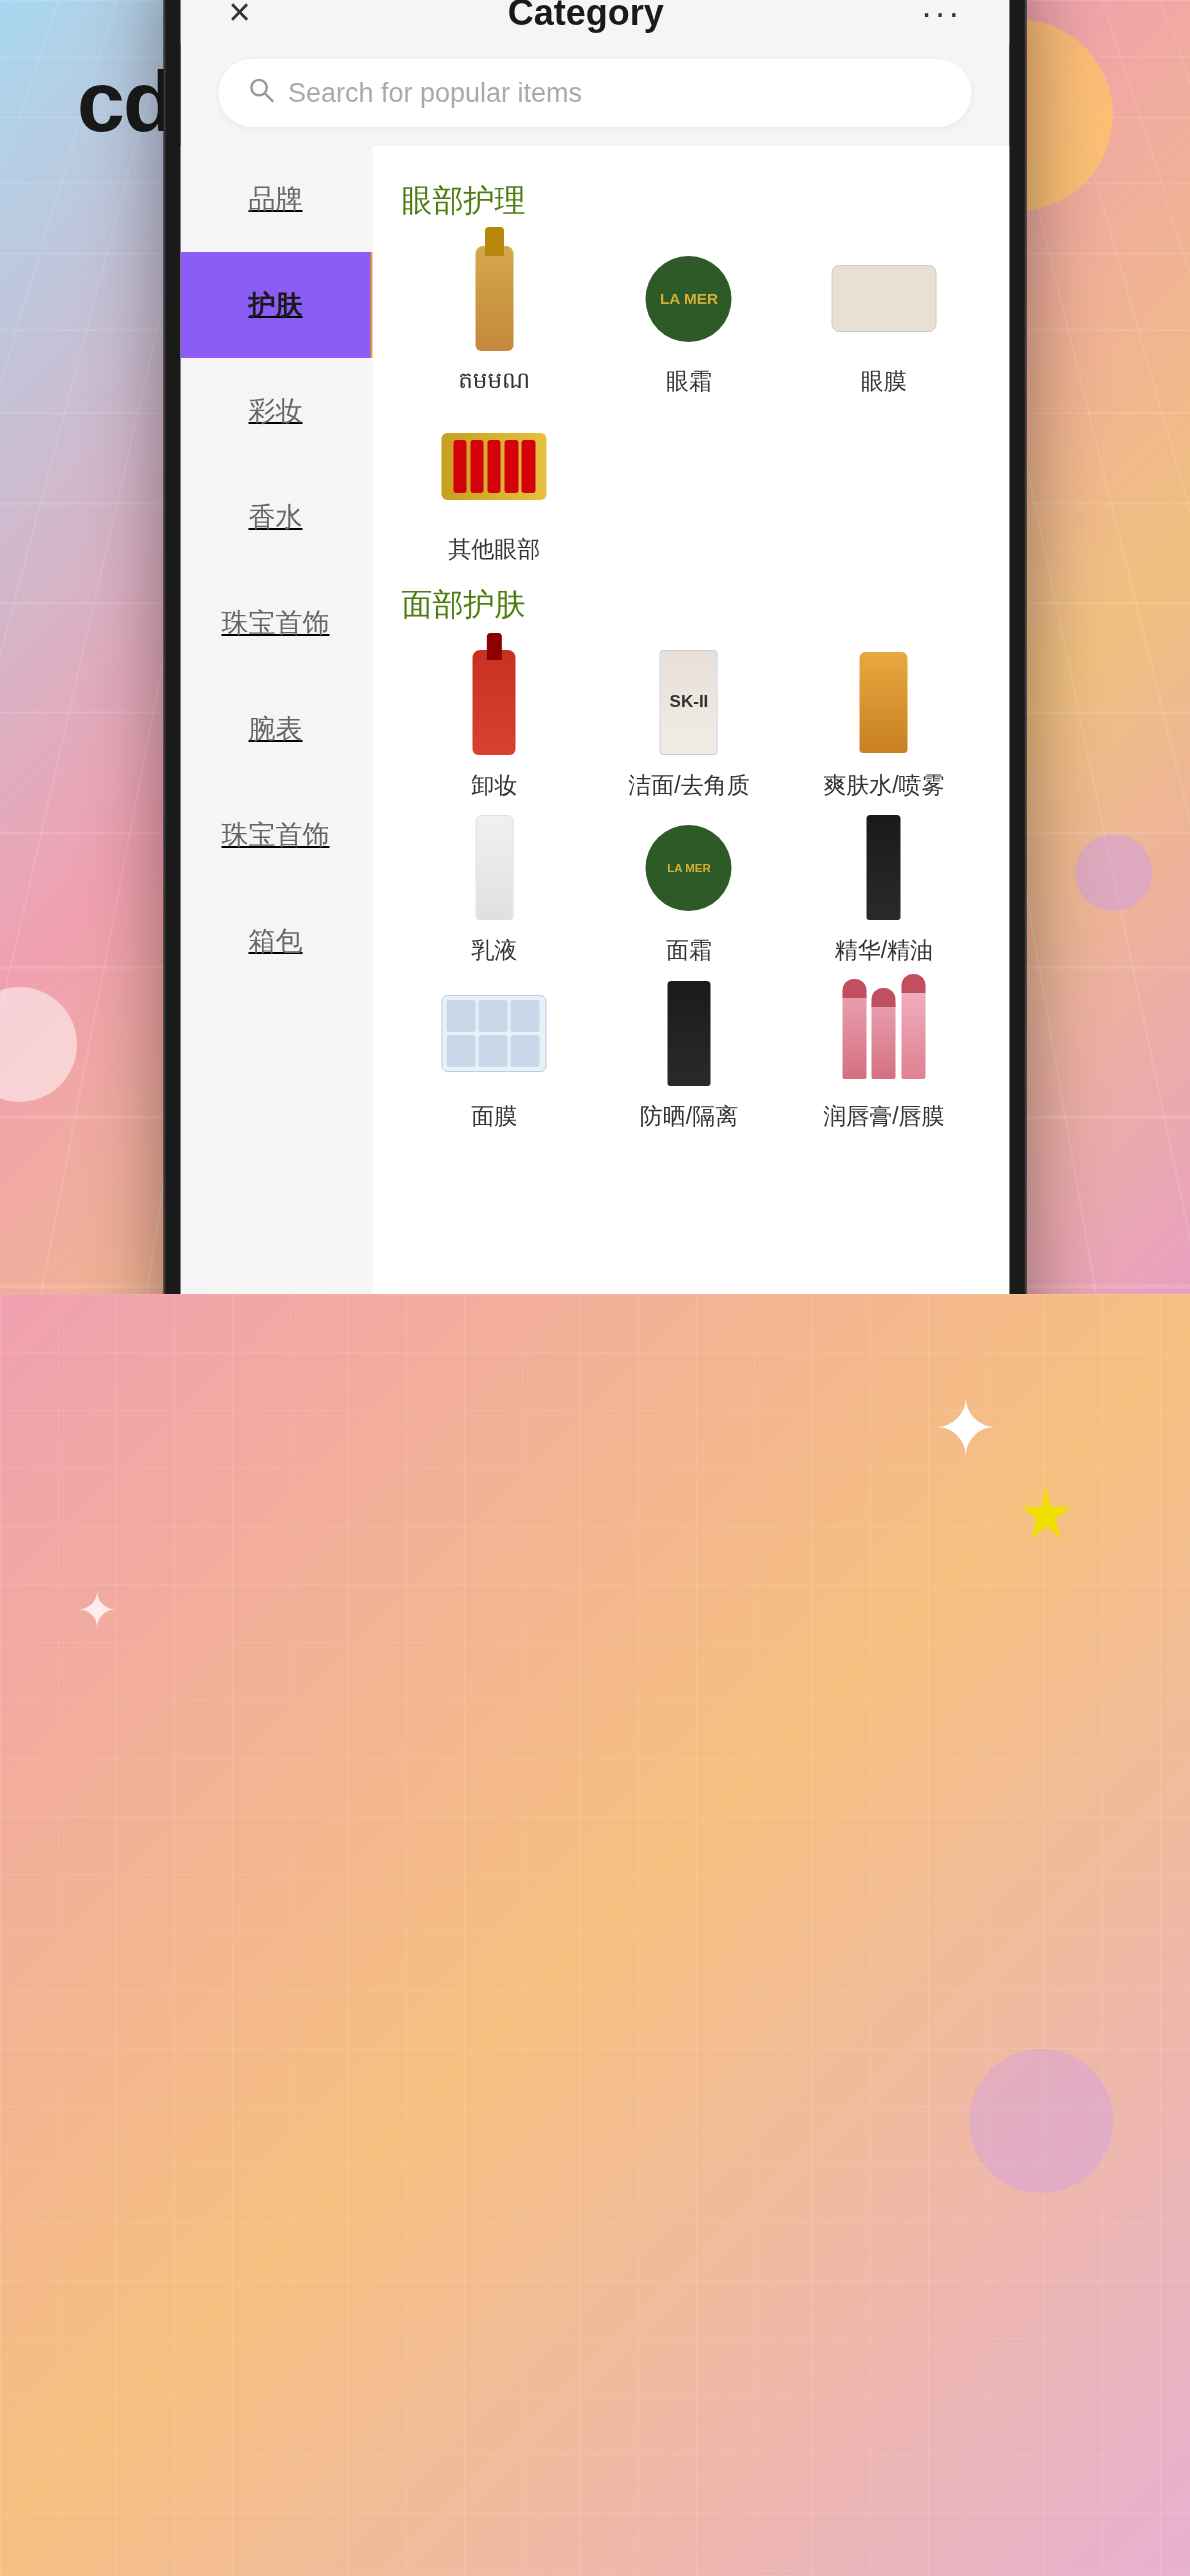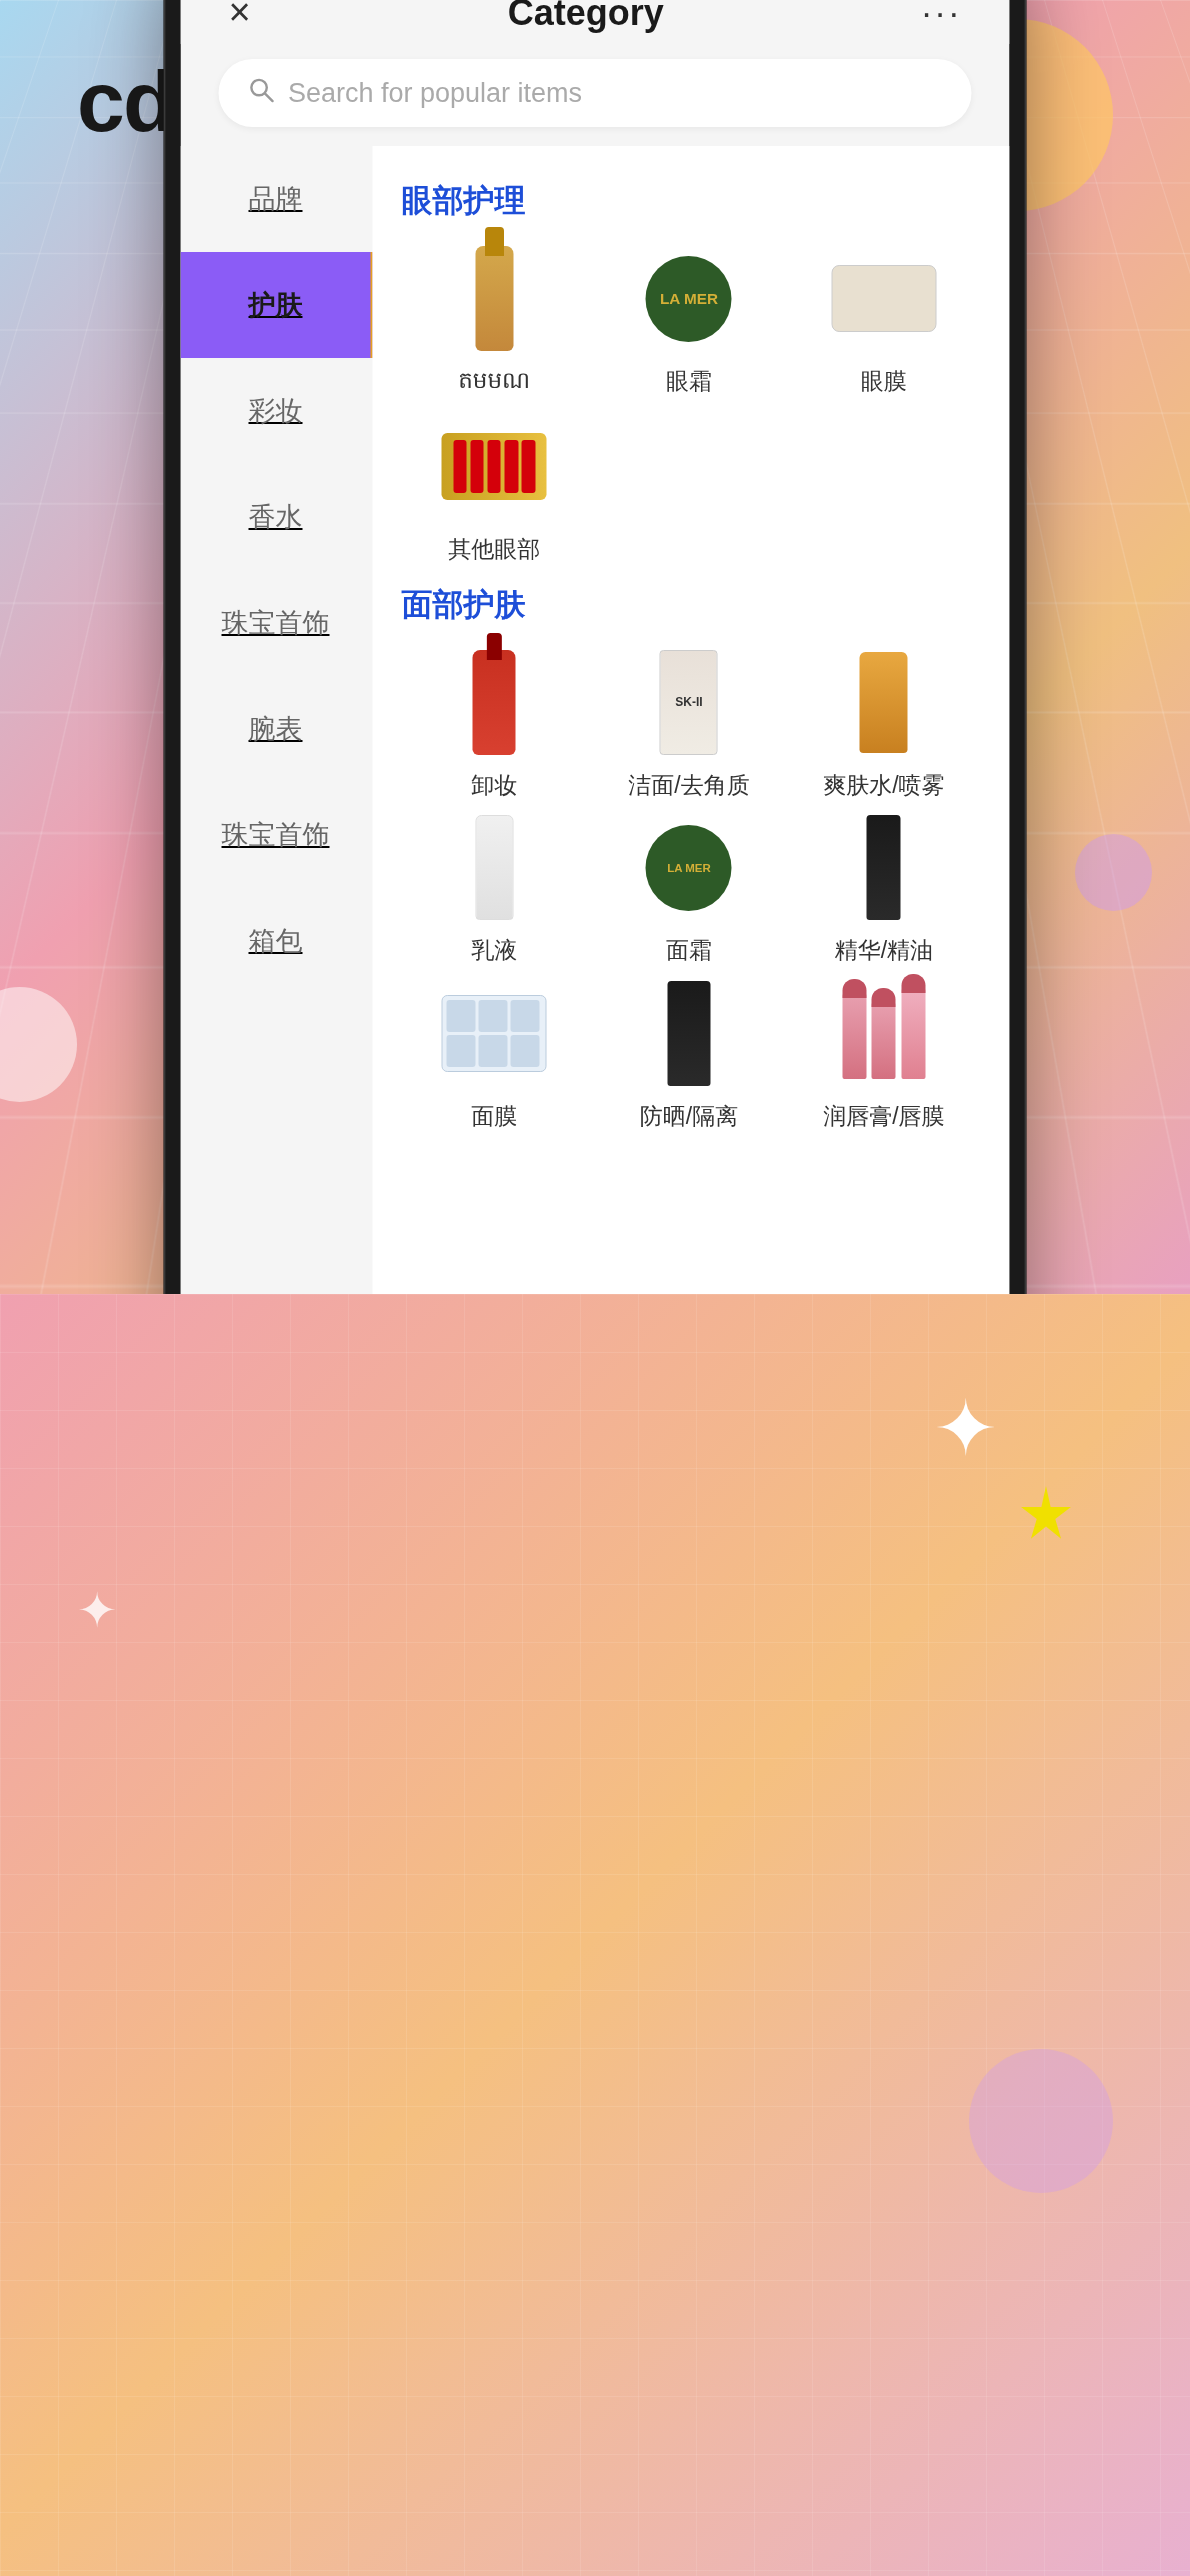--- a/index.html
+++ b/index.html
@@ -245,22 +245,22 @@
     
     .main-content {
       flex: 1;
       background: white;
       padding: 19px 29px;
       overflow: hidden;
     }
 
     .section-title {
       font-size: 31px;
-      font-weight: 700;
-      color: #1d4ed8;
+      font-weight: 400;
+      color: #4d7c0f;
       margin: 15.3px 0 19px 0;
     }
 
     .items-grid {
       display: flex;
       flex-wrap: wrap;
       gap: 9.6px;
       margin-bottom: 19px;
     }
 
@@ -361,21 +361,21 @@
 
     .prod-skii {
       width: 58px;
       height: 105px;
       background: linear-gradient(to bottom, #e8e0d8, #f0ece4);
       border-radius: 3.8px;
       border: 1px solid #ccc;
       display: flex;
       align-items: center;
       justify-content: center;
-      font-size: 12px;
+      font-size: 17px;
       color: #333;
       font-weight: bold;
     }
 
     .prod-toner {
       width: 48px;
       height: 101px;
       background: linear-gradient(to bottom, #e8a840, #c88020);
       border-radius: 5.8px 5.8px 3.8px 3.8px;
       position: relative;

